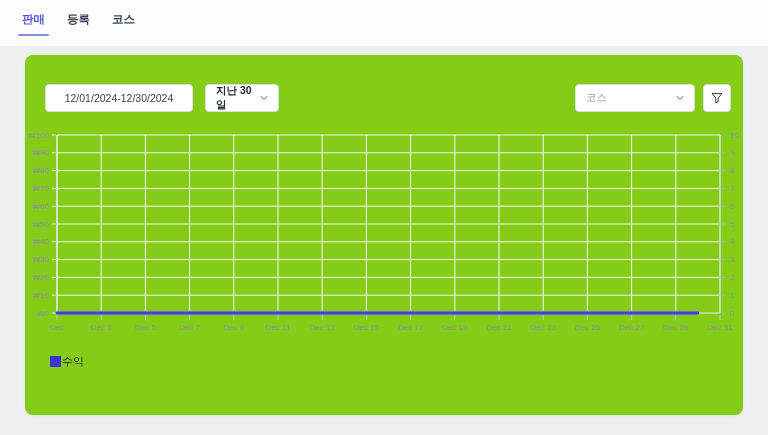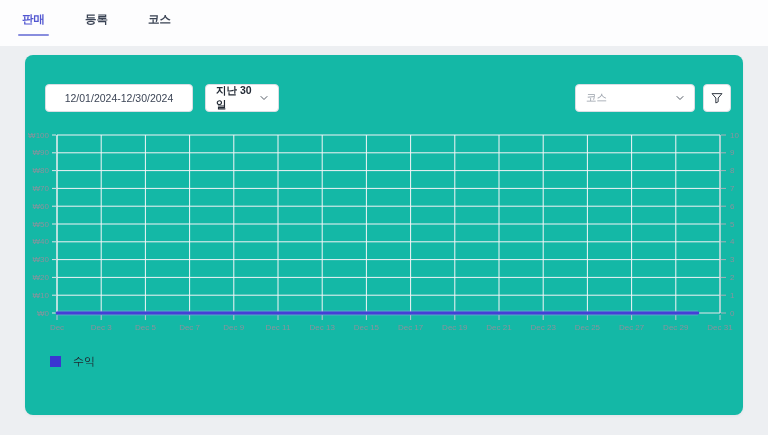--- a/index.html
+++ b/index.html
@@ -9,42 +9,42 @@
     background: #edeff2;
     color: #333d4b;
   }
   
   .tabbar {
     background: #fdfdfe;
     height: 46px;
     display: flex;
     align-items: flex-start;
     padding: 12px 0 0 22px;
-    gap: 40px;
+    gap: 22px;
   }
   .tab {
     font-size: 11.5px;
     font-weight: 700;
     color: #3a4354;
     cursor: pointer;
     padding-bottom: 9px;
     position: relative;
     white-space: nowrap;
   }
   .tab.active { color: #5156d0; }
   .tab.active .tab-underline {
     position: absolute;
     left: -4px; right: -4px; bottom: 0;
     height: 2px;
     background: #888dde;
     border-radius: 2px;
   }
   
   .card {
-    background: #14b8a6;
+    background: #84cc16;
     width: 718px;
     margin: 9px auto 0 auto;
     height: 360px;
     border-radius: 8px;
     box-shadow: 0 1px 3px rgba(30,40,60,0.06);
     position: relative;
   }
   
   .toolbar {
     position: absolute;
@@ -94,21 +94,21 @@
   .filter-btn path { fill: none; stroke: #2f3640; stroke-width: 1.7; stroke-linejoin: round; }
   
   .chart-wrap { position: absolute; top: 70px; left: 0; width: 768px; height: 235px; }
   .chart-wrap svg { display: block; }
   
   .legend {
     position: absolute;
     left: 25px; top: 299px;
     display: flex;
     align-items: center;
-    gap: 12px;
+    gap: 1px;
   }
   .legend-swatch { width: 11px; height: 11px; background: #3a35d1; }
   .legend-label { font-size: 11px; color: #20262e; }
 </style>
 </head>
 <body>
 
 <div class="tabbar">
   <div class="tab active">
     <span>판매</span>

